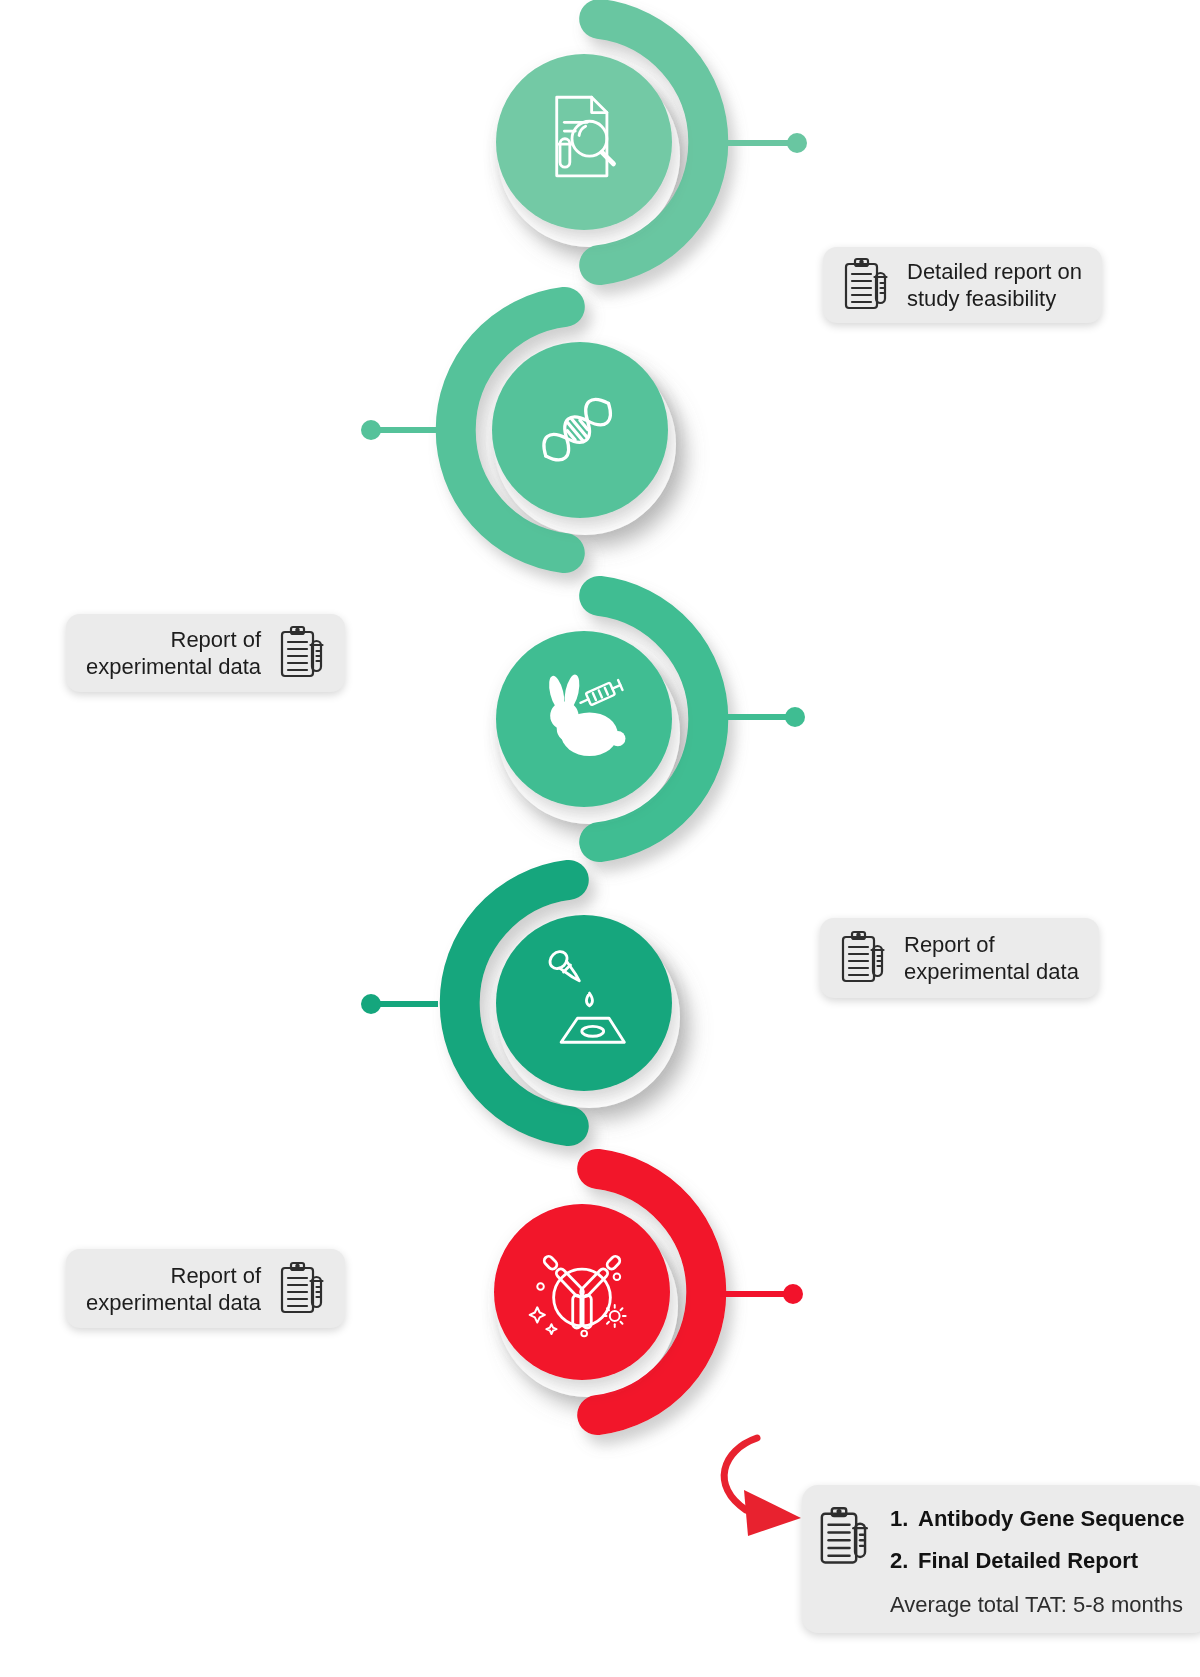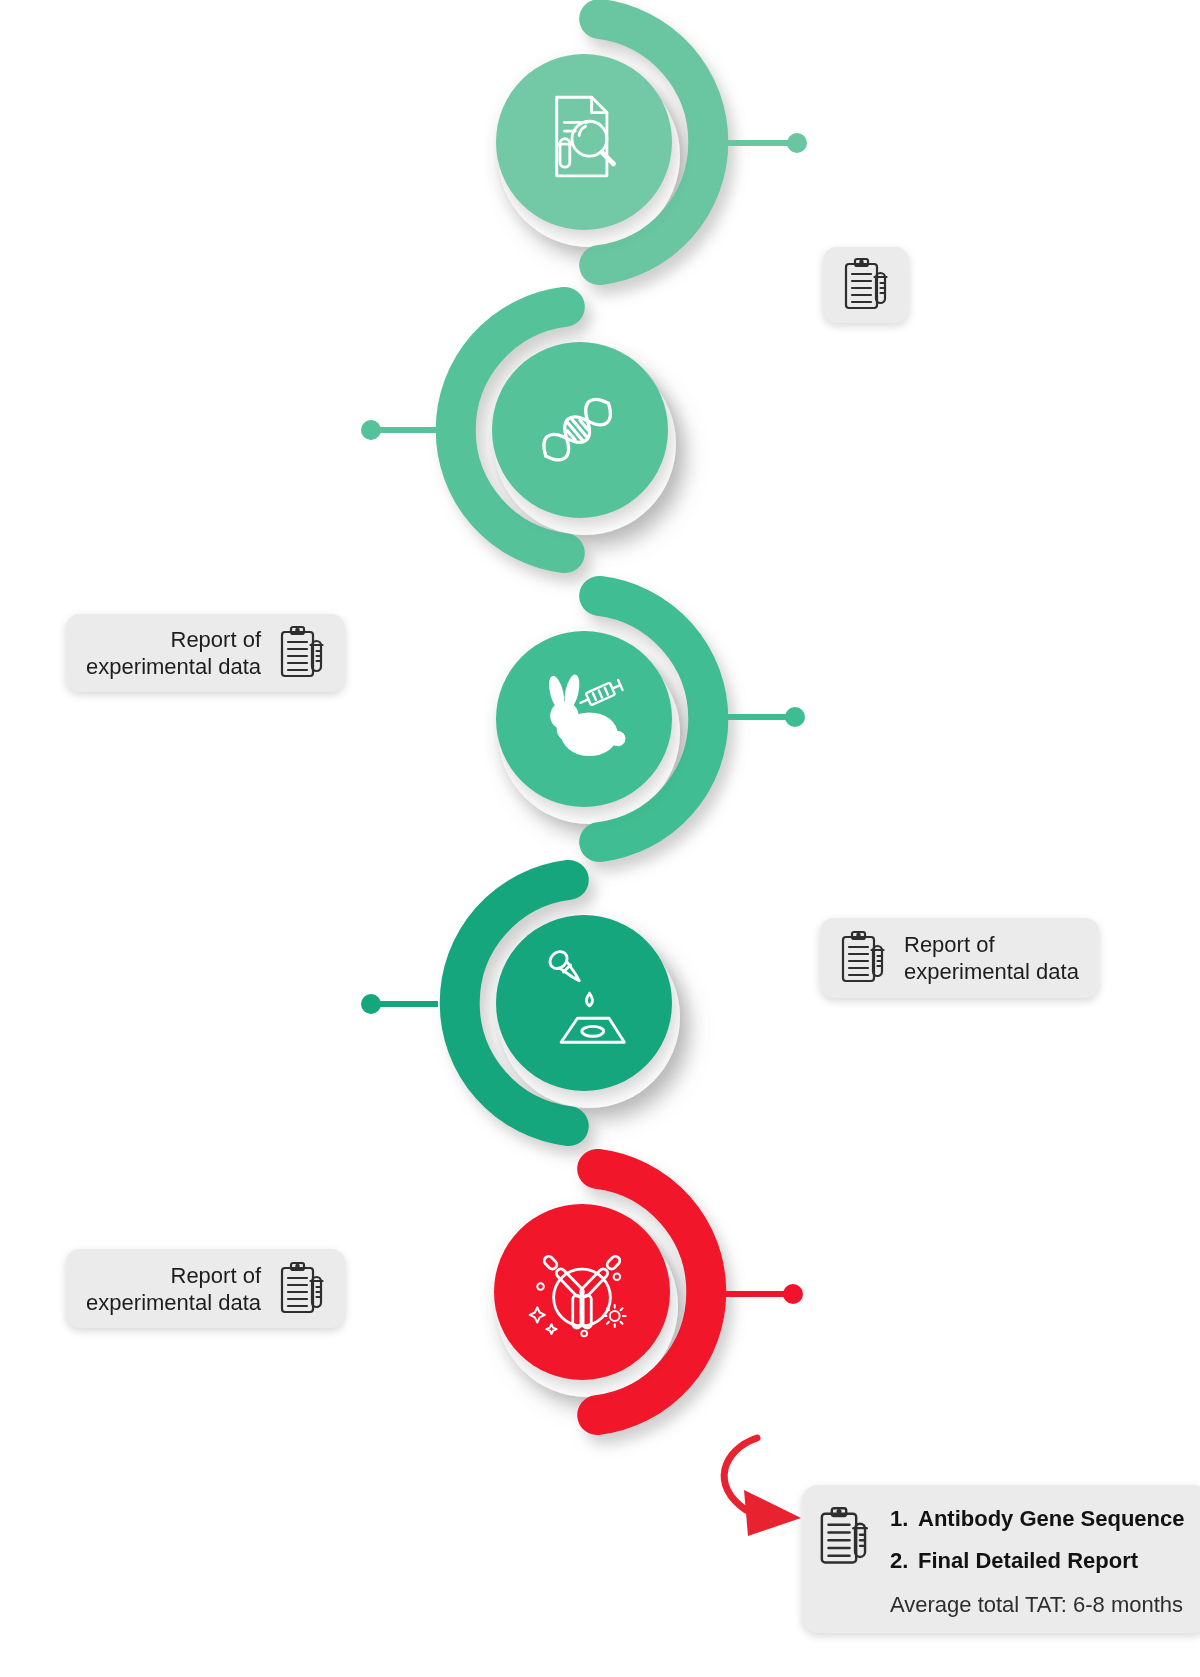--- a/index.html
+++ b/index.html
@@ -204,20 +204,24 @@
           <line x1="90.3" y1="71.7" x2="92.1" y2="69.9"></line>
         </g>
       </g>
     </g>
   </svg>
 
   <div class="callout co-right" style="left:823px;top:247px;height:76px">
     <svg class="co-icon" width="46" height="56">
         <use href="#clip"></use>
       </svg>
+    <div class="co-text">
+      <div>Detailed report on</div>
+      <div>study feasibility</div>
+    </div>
   </div>
 
   <div class="callout co-left" style="right:855px;top:614px;height:78px">
     <div class="co-text">
       <div>Report of</div>
       <div>experimental data</div>
     </div>
     <svg class="co-icon" width="46" height="56">
         <use href="#clip"></use>
       </svg>
@@ -249,17 +253,17 @@
       </svg>
     <div class="fb-col">
       <div class="fb-item">
         <span class="num">1.</span>
         <span>Antibody Gene Sequence</span>
       </div>
       <div class="fb-item">
         <span class="num">2.</span>
         <span>Final Detailed Report</span>
       </div>
-      <div class="fb-note">Average total TAT: 6-8 months</div>
+      <div class="fb-note">Average total TAT: 5-8 months</div>
     </div>
   </div>
 
 </div>
 
 </body></html>

